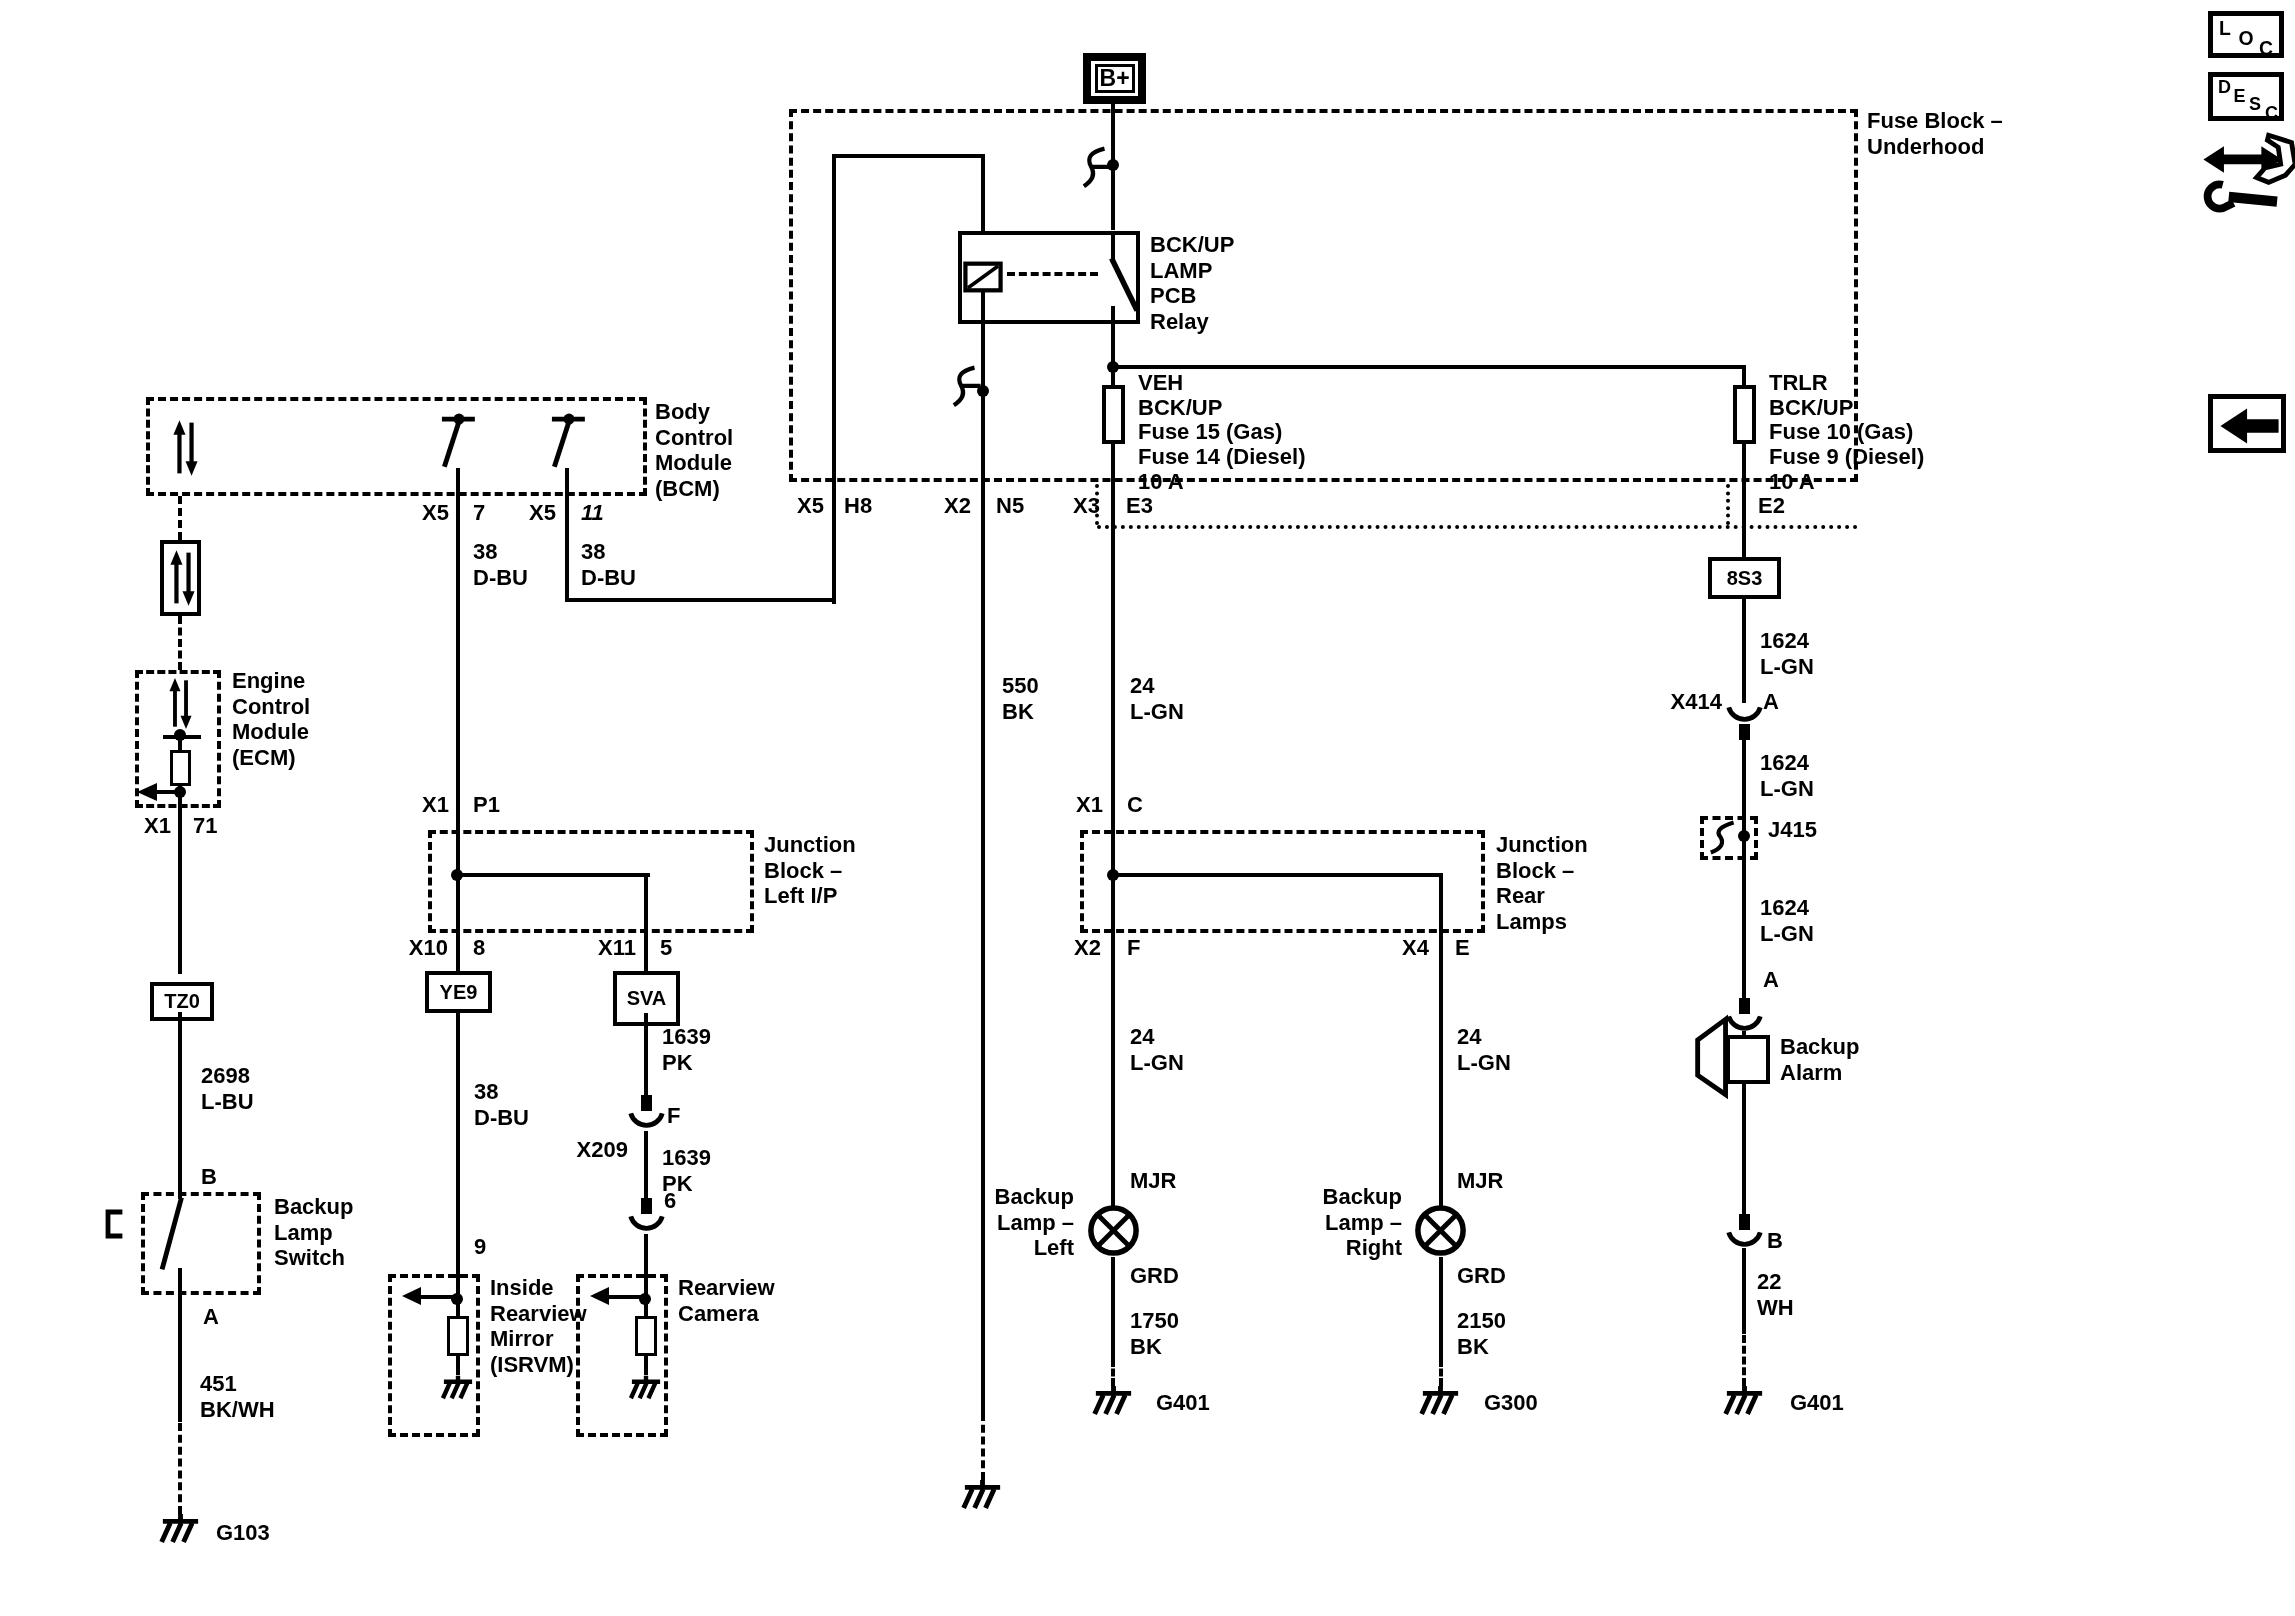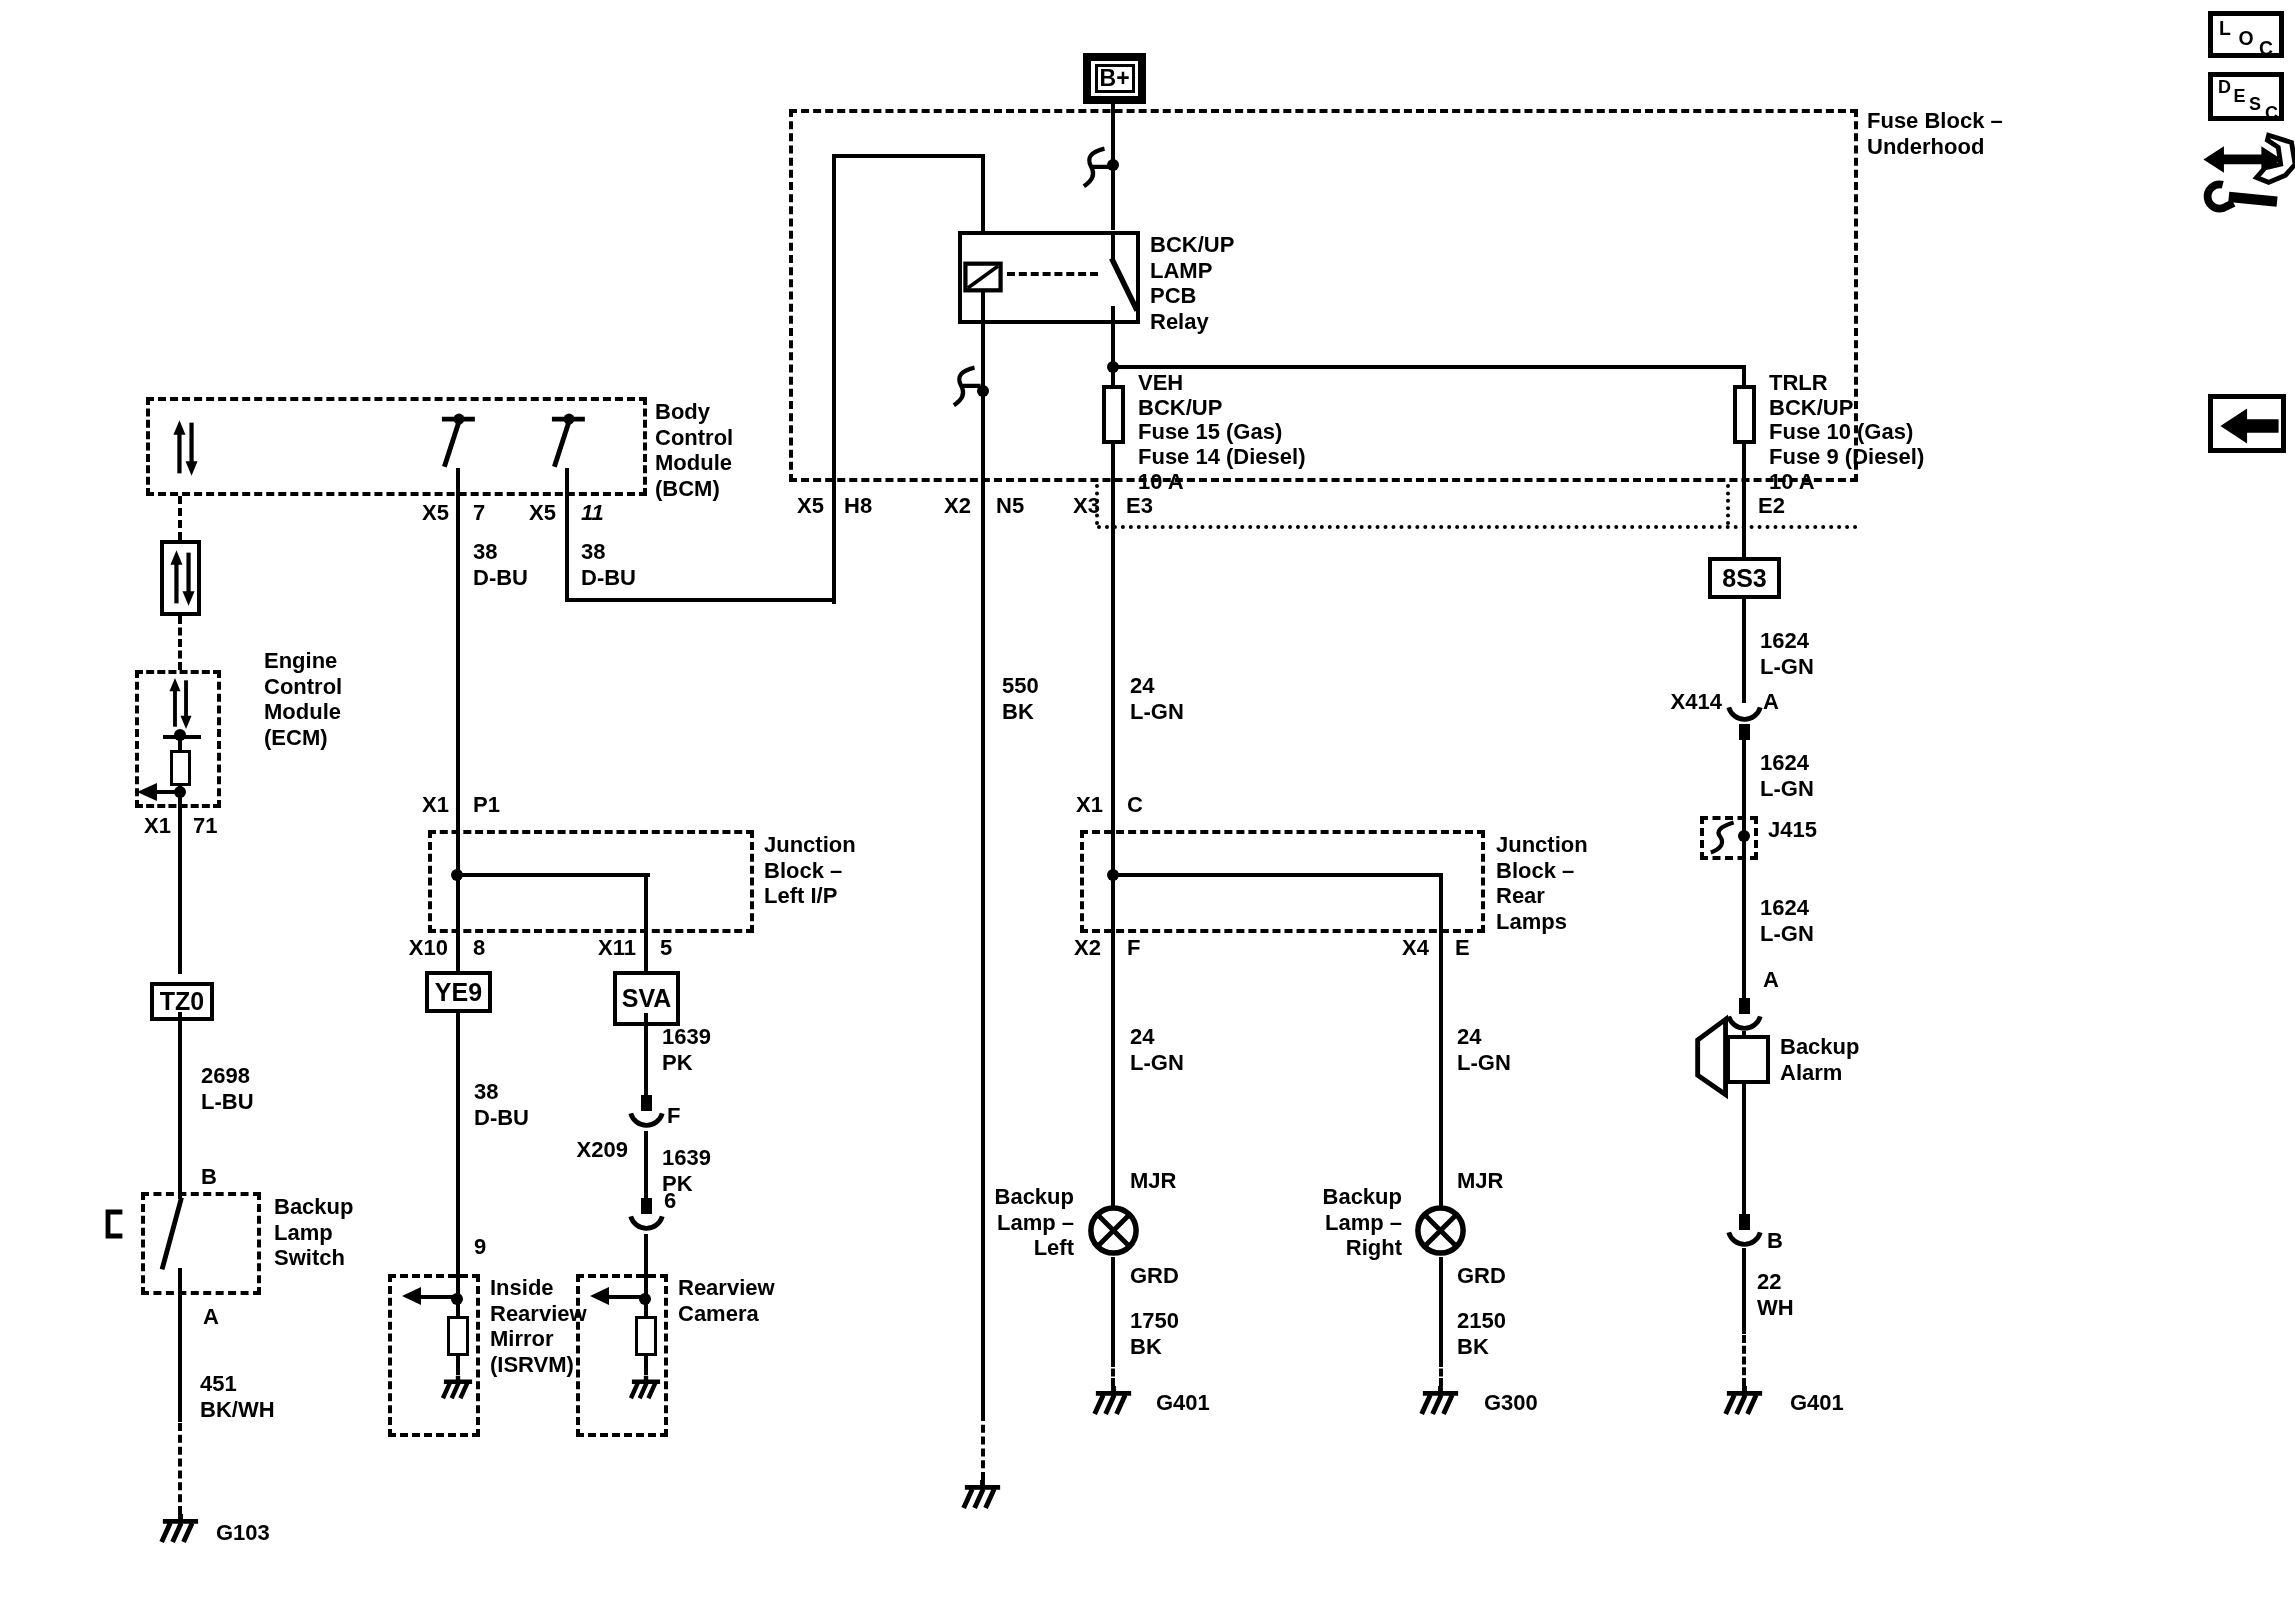--- a/index.html
+++ b/index.html
@@ -8,21 +8,21 @@
             font-family:"Liberation Sans", sans-serif; color:#000; overflow:hidden; }
   .w   { position:absolute; background:#000; }              
   .wdv { position:absolute; width:0; border-left:4.2px dashed #000; }   
   .wdh { position:absolute; height:0; border-top:4.2px dashed #000; }   
   .wtv { position:absolute; width:0; border-left:4.2px dotted #000; }   
   .wth { position:absolute; height:0; border-top:4.9px dotted #000; }   
   .dot { position:absolute; width:12px; height:12px; border-radius:50%; background:#000; }
   .tick{ position:absolute; width:11px; height:16px; background:#000; }
   .dbox{ position:absolute; border:4.9px dashed #000; background:transparent; }
   .sbox{ position:absolute; border:4.2px solid #000; background:#fff; display:flex;
-         align-items:center; justify-content:center; font-weight:700; font-size:25px; }
+         align-items:center; justify-content:center; font-weight:700; font-size:20px; }
   .lbl { position:absolute; font-weight:700; font-size:22px; line-height:1.17;
          white-space:pre-line; }
   .lbl.r { text-align:right; }
   .tri-l { position:absolute; width:0; height:0; border-top:9px solid transparent;
            border-bottom:9px solid transparent; border-right:19.4px solid #000; }
   svg { position:absolute; overflow:visible; }
   .navbox { position:absolute; border:5.5px solid #000; background:#fff; }
   .navletter { position:absolute; font-weight:700; font-size:19.4px; }
 </style>
 </head>
@@ -143,21 +143,21 @@
     <svg style="left:3.6px;top:4.9px;" width="29" height="58" viewBox="0 0 48 96">
       <line x1="14" y1="90" x2="14" y2="20" stroke="#000" stroke-width="7"></line>
         <polygon points="14,2 4,26 24,26" fill="#000"></polygon>
       <line x1="34" y1="6" x2="34" y2="74" stroke="#000" stroke-width="7"></line>
         <polygon points="34,94 24,70 44,70" fill="#000"></polygon>
     </svg>
   </div>
   <div class="wdv" style="left:178px;top:616px;height:54px;"></div>
 
   <div class="dbox" style="left:135px;top:670px;width:86px;height:138px;"></div>
-  <div class="lbl" style="left:232px;top:648px;margin-left:32px;">Engine
+  <div class="lbl" style="left:232px;top:668px;">Engine
 Control
 Module
 (ECM)</div>
   <svg style="left:166px;top:677px;" width="29" height="53" viewBox="0 0 48 96">
     <line x1="14" y1="90" x2="14" y2="20" stroke="#000" stroke-width="7"></line>
       <polygon points="14,2 4,26 24,26" fill="#000"></polygon>
     <line x1="34" y1="6" x2="34" y2="74" stroke="#000" stroke-width="7"></line>
       <polygon points="34,94 24,70 44,70" fill="#000"></polygon>
   </svg>
   <div class="w" style="left:163px;top:735px;width:38px;height:4.2px;"></div>

